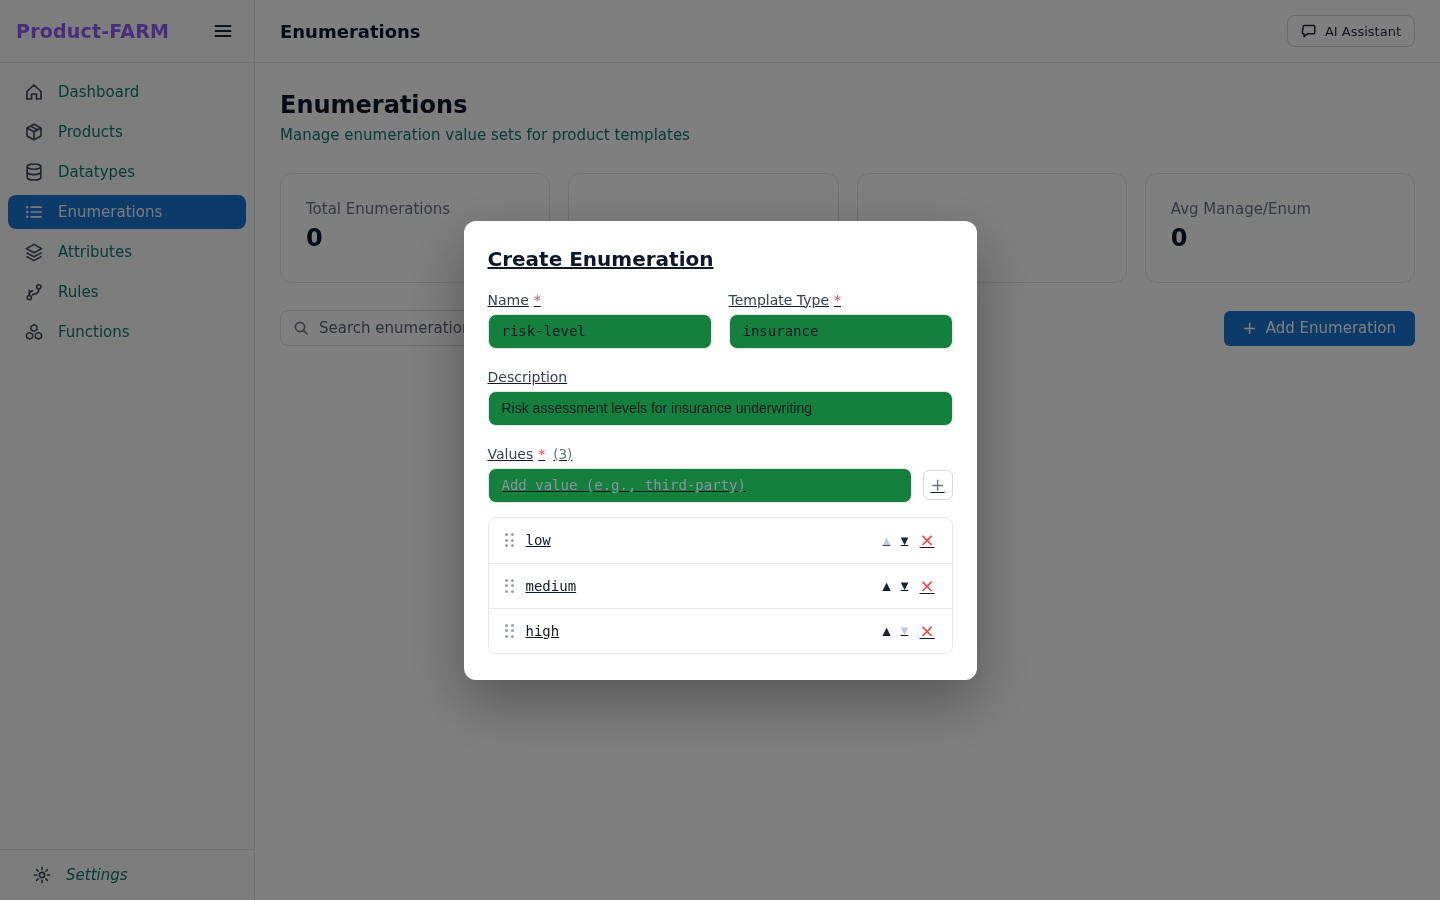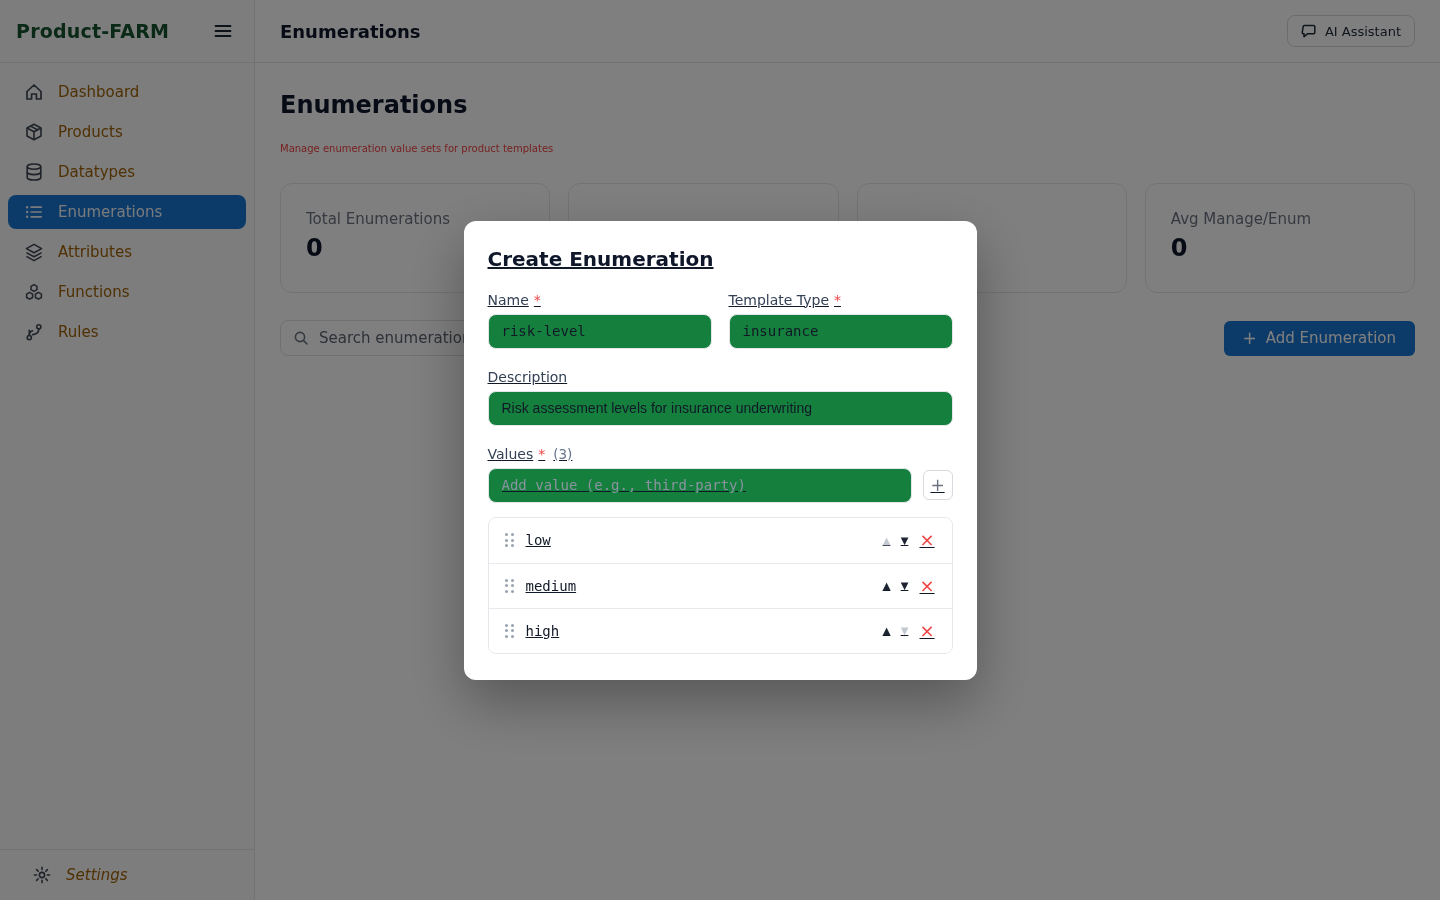--- a/index.html
+++ b/index.html
@@ -13,30 +13,30 @@
   
   .sidebar {
     width:255px; min-width:255px; background:#fafafa;
     border-right:1px solid #e2e4e8; display:flex; flex-direction:column;
   }
   .sidebar-header {
     height:63px; border-bottom:1px solid #e2e4e8;
     display:flex; align-items:center; justify-content:space-between;
     padding:0 17px 0 16px;
   }
-  .logo { font-size:19px; font-weight:700; color:#14532d; letter-spacing:.2px; }
+  .logo { font-size:19px; font-weight:700; color:#8b5cf6; letter-spacing:.2px; }
   .hamburger {
     background:none; border:none; cursor:pointer; color:#1f2937;
     display:flex; align-items:center; padding:4px;
   }
   .sidebar-nav { flex:1; padding:12px 8px; }
   .nav-item {
     display:flex; align-items:center; gap:14px;
     height:34px; padding:0 16px; margin-bottom:6px;
-    border-radius:8px; color:#a16207; font-size:15px; cursor:pointer;
+    border-radius:8px; color:#0f766e; font-size:15px; cursor:pointer;
   }
   .nav-item .icn { display:flex; color:#3f4754; }
   .nav-item.active { background:#1976d2; color:#f2f5f9; }
   .nav-item.active .icn { color:#f2f5f9; }
   .sidebar-footer { border-top:1px solid #e2e4e8; padding:8px 16px; height:51px; display:flex; align-items:center;font-style:italic; }
   .sidebar-footer .nav-item { margin-bottom:0; width:100%; }
 
   
   .main { flex:1; display:flex; flex-direction:column; background:#fff; }
   .main-header {
@@ -46,21 +46,21 @@
   }
   .main-header h1 { font-size:18px; font-weight:700; color:#0f172a; }
   .ai-btn {
     display:flex; align-items:center; gap:8px;
     border:1px solid #d3d7dd; background:#fff; border-radius:8px;
     height:32px; padding:0 13px; font-size:13px; color:#1f2937;
     font-family:inherit; cursor:pointer;
   }
   .content { padding:28px 25px; }
   .page-title { font-size:24px; font-weight:700; color:#0f172a; }
-  .page-subtitle { font-size:10px; color:#ef4444; margin-top:24px; }
+  .page-subtitle { font-size:15px; color:#0f766e; margin-top:7px; }
 
   .stats { display:flex; gap:18px; margin-top:29px; }
   .stat-card {
     flex:1; height:110px; background:#fff;
     border:1px solid #e4e6ea; border-radius:12px; padding:26px 25px;
   }
   .stat-label { font-size:15px; color:#6b7280; }
   .stat-value { font-size:24px; font-weight:700; color:#0f172a; margin-top:6px; }
 
   .toolbar { display:flex; justify-content:space-between; align-items:center; margin-top:27px; }
@@ -187,36 +187,36 @@
         <span class="icn">
           <svg width="20" height="20" viewBox="0 0 20 20" fill="none" stroke="currentColor" stroke-width="1.6" stroke-linejoin="round">
               <path d="M10 2.4 17.6 6.6 10 10.8 2.4 6.6z"></path>
               <path d="M2.4 10.6 10 14.8l7.6-4.2M2.4 14.4 10 18.6l7.6-4.2"></path>
             </svg>
         </span>
         <span>Attributes</span>
       </div>
       <div class="nav-item">
         <span class="icn">
-          <svg width="20" height="20" viewBox="0 0 20 20" fill="none" stroke="currentColor" stroke-width="1.5" stroke-linejoin="round">
-              <path d="M10 2.6l3 1.7v3.4l-3 1.7-3-1.7V4.3zM5.6 10.4l3 1.7v3.4l-3 1.7-3-1.7v-3.4zM14.4 10.4l3 1.7v3.4l-3 1.7-3-1.7v-3.4z"></path>
-            </svg>
-        </span>
-        <span>Functions</span>
-      </div>
-      <div class="nav-item">
-        <span class="icn">
           <svg width="20" height="20" viewBox="0 0 20 20" fill="none" stroke="currentColor" stroke-width="1.6" stroke-linecap="round">
               <circle cx="5.3" cy="15.6" r="2.1"></circle>
               <circle cx="14.8" cy="4.8" r="2.1"></circle>
               <path d="M5.3 13.5V8.2M14.8 7c0 3.6-3.3 5.3-6.2 5.6"></path>
               <path d="M5.3 13.5c0-3.2 2.2-4.6 3.3-4.8"></path>
             </svg>
         </span>
         <span>Rules</span>
+      </div>
+      <div class="nav-item">
+        <span class="icn">
+          <svg width="20" height="20" viewBox="0 0 20 20" fill="none" stroke="currentColor" stroke-width="1.5" stroke-linejoin="round">
+              <path d="M10 2.6l3 1.7v3.4l-3 1.7-3-1.7V4.3zM5.6 10.4l3 1.7v3.4l-3 1.7-3-1.7v-3.4zM14.4 10.4l3 1.7v3.4l-3 1.7-3-1.7v-3.4z"></path>
+            </svg>
+        </span>
+        <span>Functions</span>
       </div>
     </nav>
 
     <div class="sidebar-footer">
       <div class="nav-item">
         <span class="icn">
           <svg width="20" height="20" viewBox="0 0 20 20" fill="none" stroke="currentColor" stroke-width="1.6" stroke-linecap="round">
               <circle cx="10" cy="10" r="2.6"></circle>
               <path d="M10 2.4v2.2M10 15.4v2.2M17.6 10h-2.2M4.6 10H2.4M15.4 4.6l-1.6 1.6M6.2 13.8l-1.6 1.6M15.4 15.4l-1.6-1.6M6.2 6.2 4.6 4.6"></path>
             </svg>

